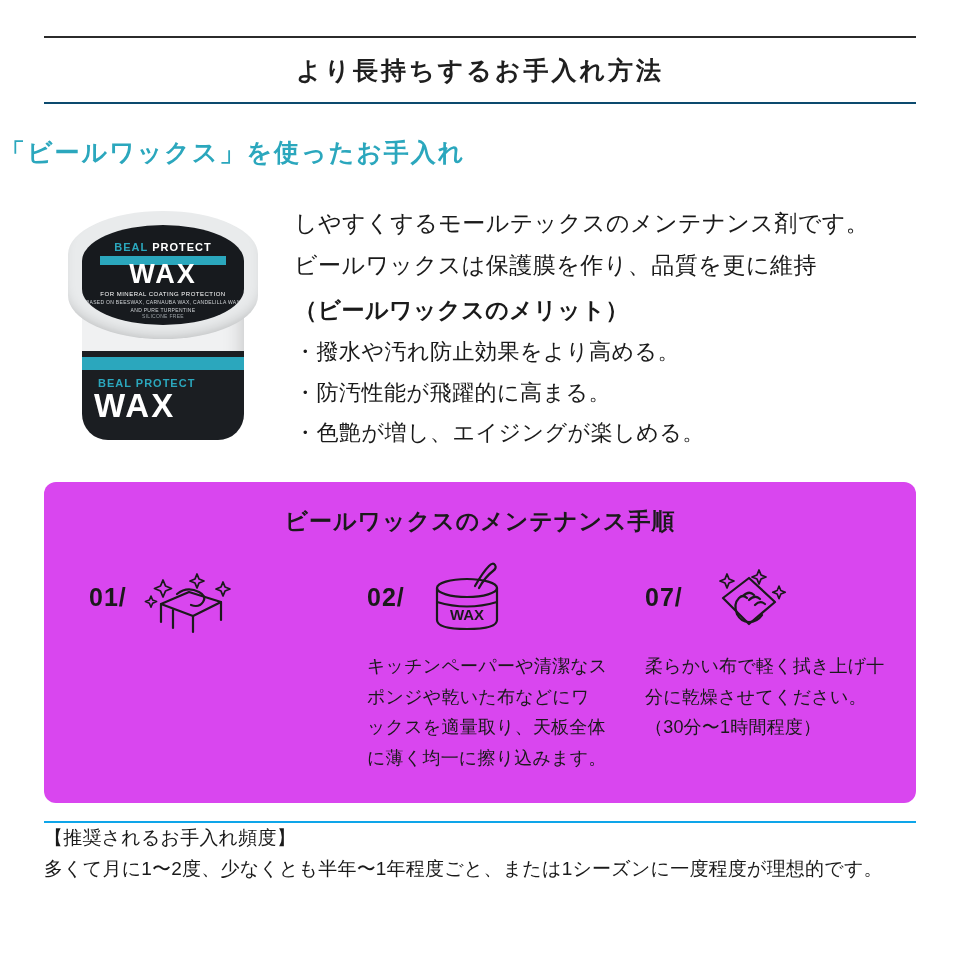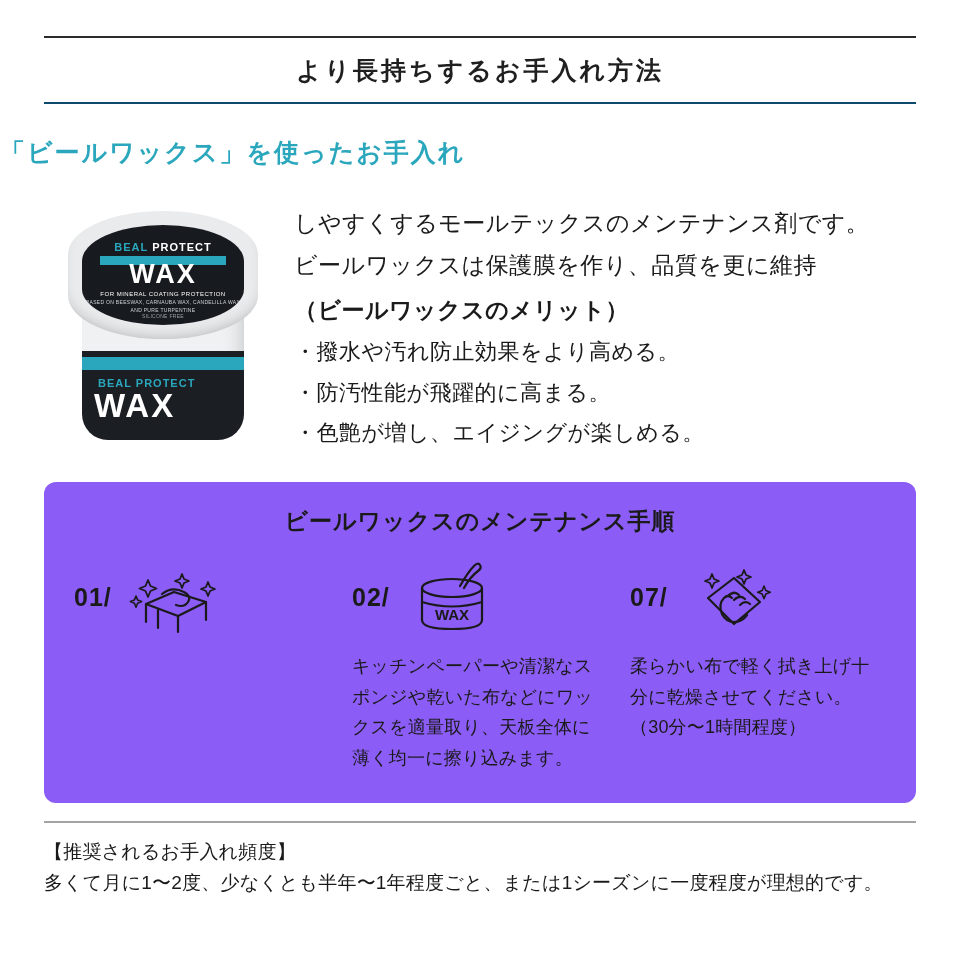--- a/index.html
+++ b/index.html
@@ -206,39 +206,40 @@
   }
   .merit-list li {
     font-size: 22px;
     line-height: 1.85;
     letter-spacing: .5px;
   }
 
   
   .steps-panel {
     margin: 28px 44px 0 44px;
-    background: #8b5cf6;
+    background: #d946ef;
     border-radius: 12px;
     padding: 24px 30px 30px 30px;
     box-sizing: border-box;
   }
   .steps-title {
     text-align: center;
     font-size: 23px;
     font-weight: 700;
     letter-spacing: 1px;
     margin-bottom: 18px;
   }
   .steps {
     display: flex;
     gap: 22px;
   }
   .step {
     flex: 1;
     min-width: 0;
+    margin-left: 15px;
   }
   .step-head {
     display: flex;
     align-items: center;
     gap: 10px;
     height: 86px;
   }
   .step-num {
     font-size: 25px;
     font-weight: 700;
@@ -252,22 +253,21 @@
   .step-desc {
     margin-top: 10px;
     font-size: 18px;
     line-height: 1.7;
     letter-spacing: .2px;
   }
 
   
   .footer-note {
     margin: 18px 44px 0 44px;
-    border-top: 2px solid #a3a3a3;
-    padding-top: 14px;
+    border-top: 2px solid #0ea5e9;
   }
   .footer-note .fn-title {
     font-size: 19px;
     line-height: 1.6;
     letter-spacing: .2px;
   }
   .footer-note .fn-body {
     font-size: 19px;
     line-height: 1.6;
     letter-spacing: .2px;

